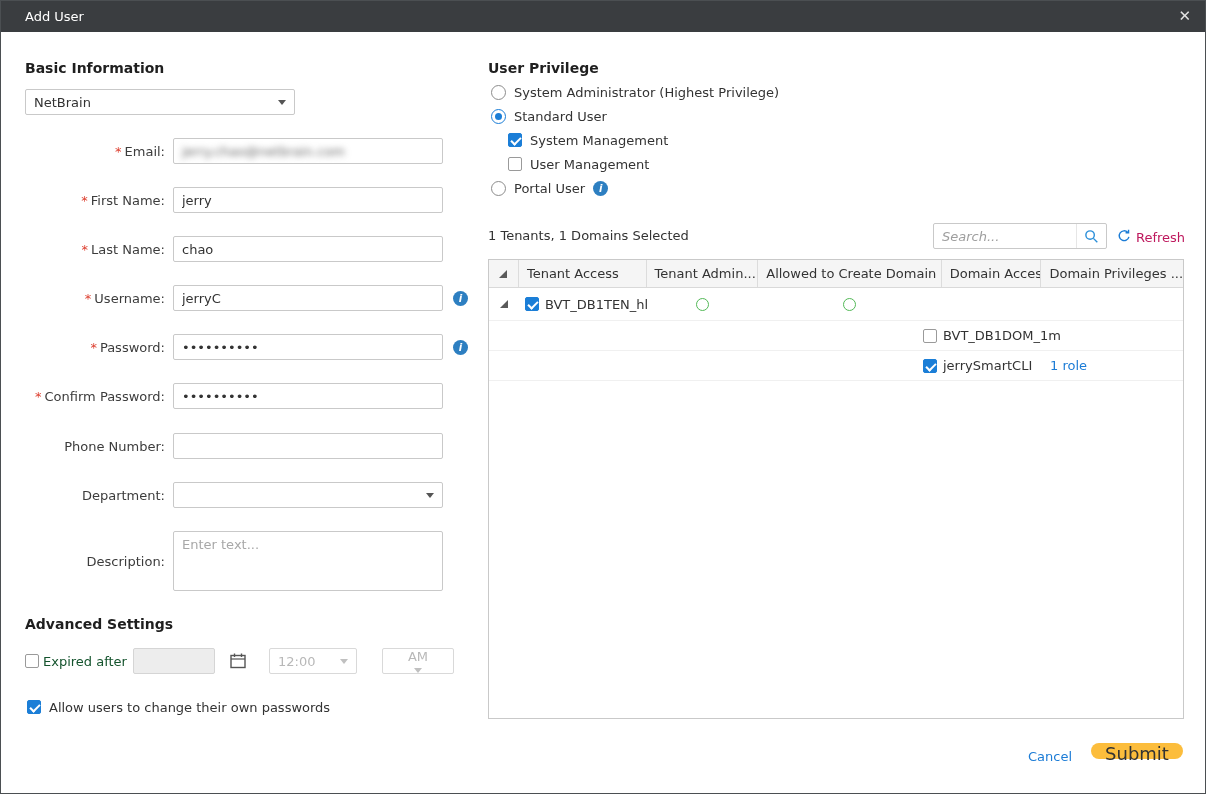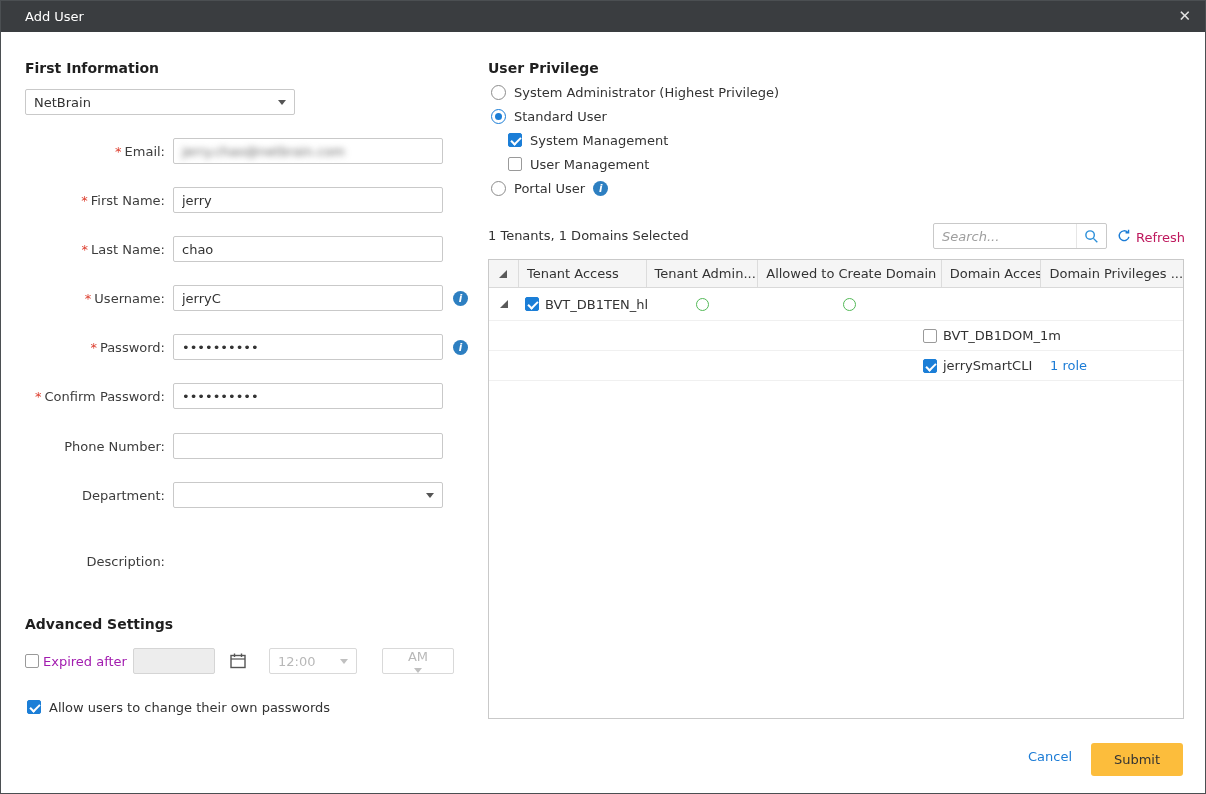--- a/index.html
+++ b/index.html
@@ -43,21 +43,21 @@
         border:solid #fff; border-width:0 2px 2px 0; transform:rotate(45deg); }
   .radio { width:15px; height:15px; border:1px solid #8c8c8c; border-radius:50%; background:#fff;
         position:relative; display:inline-block; flex:none; cursor:pointer; }
   .radio.selected { border-color:#1b7ed7; }
   .radio.selected::after { content:""; position:absolute; left:3px; top:3px; width:7px; height:7px;
         border-radius:50%; background:#1b7ed7; }
   .check-row { position:absolute; display:flex; align-items:center; gap:8px; height:16px; }
 
   
   .expired-row { position:absolute; left:24px; top:647px; display:flex; align-items:center; height:26px; }
-  .expired-row .lbl { margin:0 6px 0 4px; color:#a21caf; }
+  .expired-row .lbl { margin:0 6px 0 4px; color:#14532d; }
   .gray-input { width:82px; height:26px; border:1px solid #d5d5d5; background:#ededed;
                 border-radius:2px; font:inherit; padding:0 6px; }
   .cal-btn { margin-left:14px; display:flex; align-items:center; cursor:pointer; }
   .dselect { height:26px; border:1px solid #d9d9d9; border-radius:2px; color:#b8b8b8;
              padding:0 8px; background:#fff; }
   .dselect .caret { border-top-color:#c0c0c0; }
   .t-select { width:88px; margin-left:22px; }
   .ap-select { width:72px; margin-left:25px;flex-direction:column; }
 
   
@@ -91,35 +91,35 @@
   .gcell.center { justify-content:center; }
   .tenant-name { margin-left:6px; overflow:hidden; white-space:nowrap; }
   .gcell .cb { margin-left:6px; }
   .tri { width:0; height:0; border-bottom:8px solid #5a5a5a; border-left:8px solid transparent; cursor:pointer; }
   .ring { width:13px; height:13px; border:1px solid #53b957; border-radius:50%; cursor:pointer; }
   .domain-check { position:absolute; left:434px; display:flex; align-items:center; gap:6px; }
   .role-link { position:absolute; left:561px; }
 
   
   .cancel { position:absolute; left:1027px; top:748px; font-size:13px; }
-  .submit { position:absolute; left:1090px; top:742px; width:92px; height:33px;
-            background:#fcbd3c; border:none; border-radius:3px; font:inherit; font-size:13px;
+  .submit { position:absolute; left:1090px; top:742px; width:92px; height:16px;
+            background:#fcbd3c; border:none; border-radius:10px; font:inherit; font-size:18px;
             color:#333; cursor:pointer; }
 </style>
 </head>
 <body>
 
 <div class="dialog">
 
   <div class="titlebar">
     <span class="title">Add User</span>
     <span class="close">✕</span>
   </div>
 
-  <div class="section-heading" style="left:24px; top:59px;">First Information</div>
+  <div class="section-heading" style="left:24px; top:59px;">Basic Information</div>
 
   <div class="frow" style="top:88px;">
     <div class="finput select">
       <span>NetBrain</span>
       <span class="caret"></span>
     </div>
   </div>
 
   <div class="frow" style="top:137px;">
     <span class="flabel"><span class="req">*</span><span>Email:</span></span>
@@ -163,20 +163,21 @@
   <div class="frow" style="top:481px;">
     <span class="flabel">Department:</span>
     <div class="finput select">
       <span></span>
       <span class="caret"></span>
     </div>
   </div>
 
   <div class="frow tall" style="top:530px;">
     <span class="flabel">Description:</span>
+    <textarea class="textarea" placeholder="Enter text..." style=""></textarea>
   </div>
 
   <div class="section-heading" style="left:24px; top:615px;">Advanced Settings</div>
 
   <div class="expired-row">
     <span class="cb"></span>
     <span class="lbl">Expired after</span>
     <input class="gray-input" style="">
     <span class="cal-btn">
       <svg width="18" height="18" viewBox="0 0 18 18">

